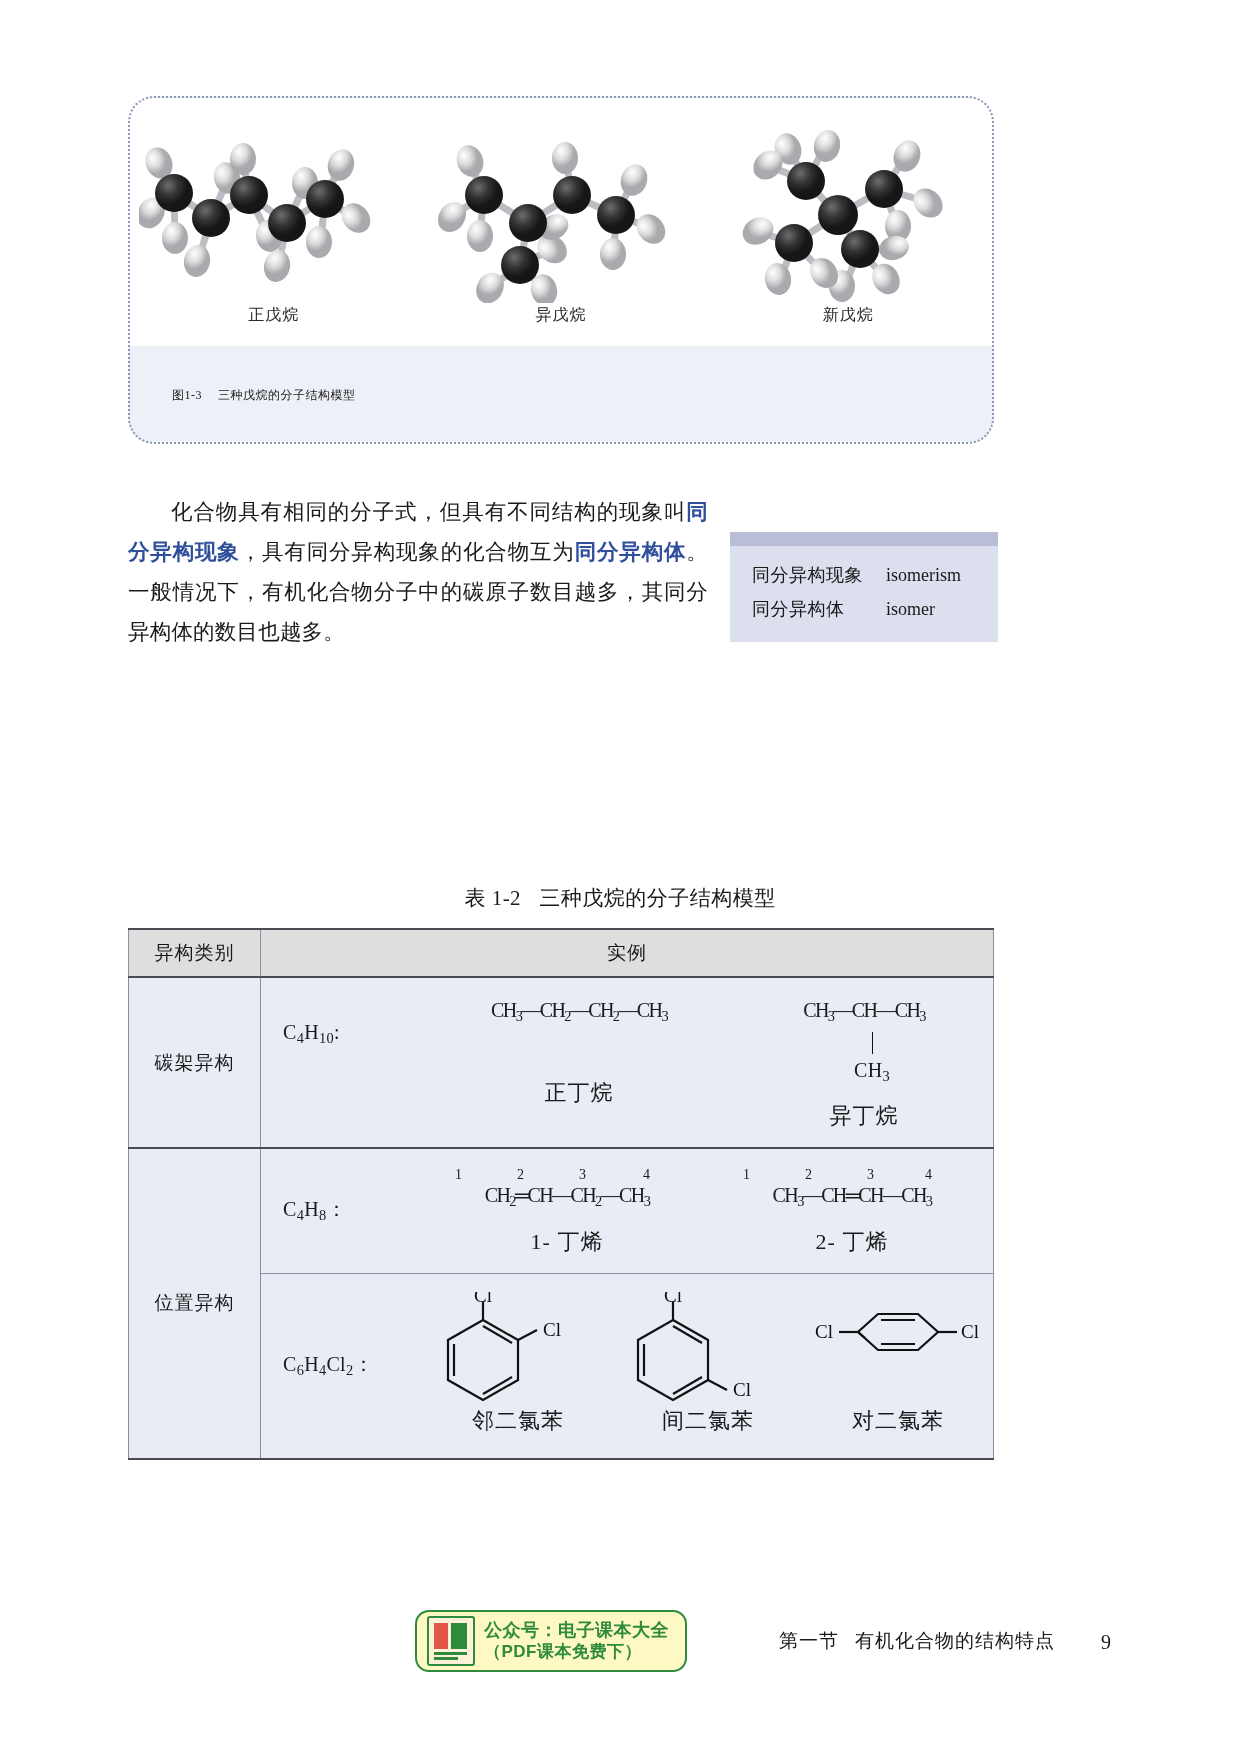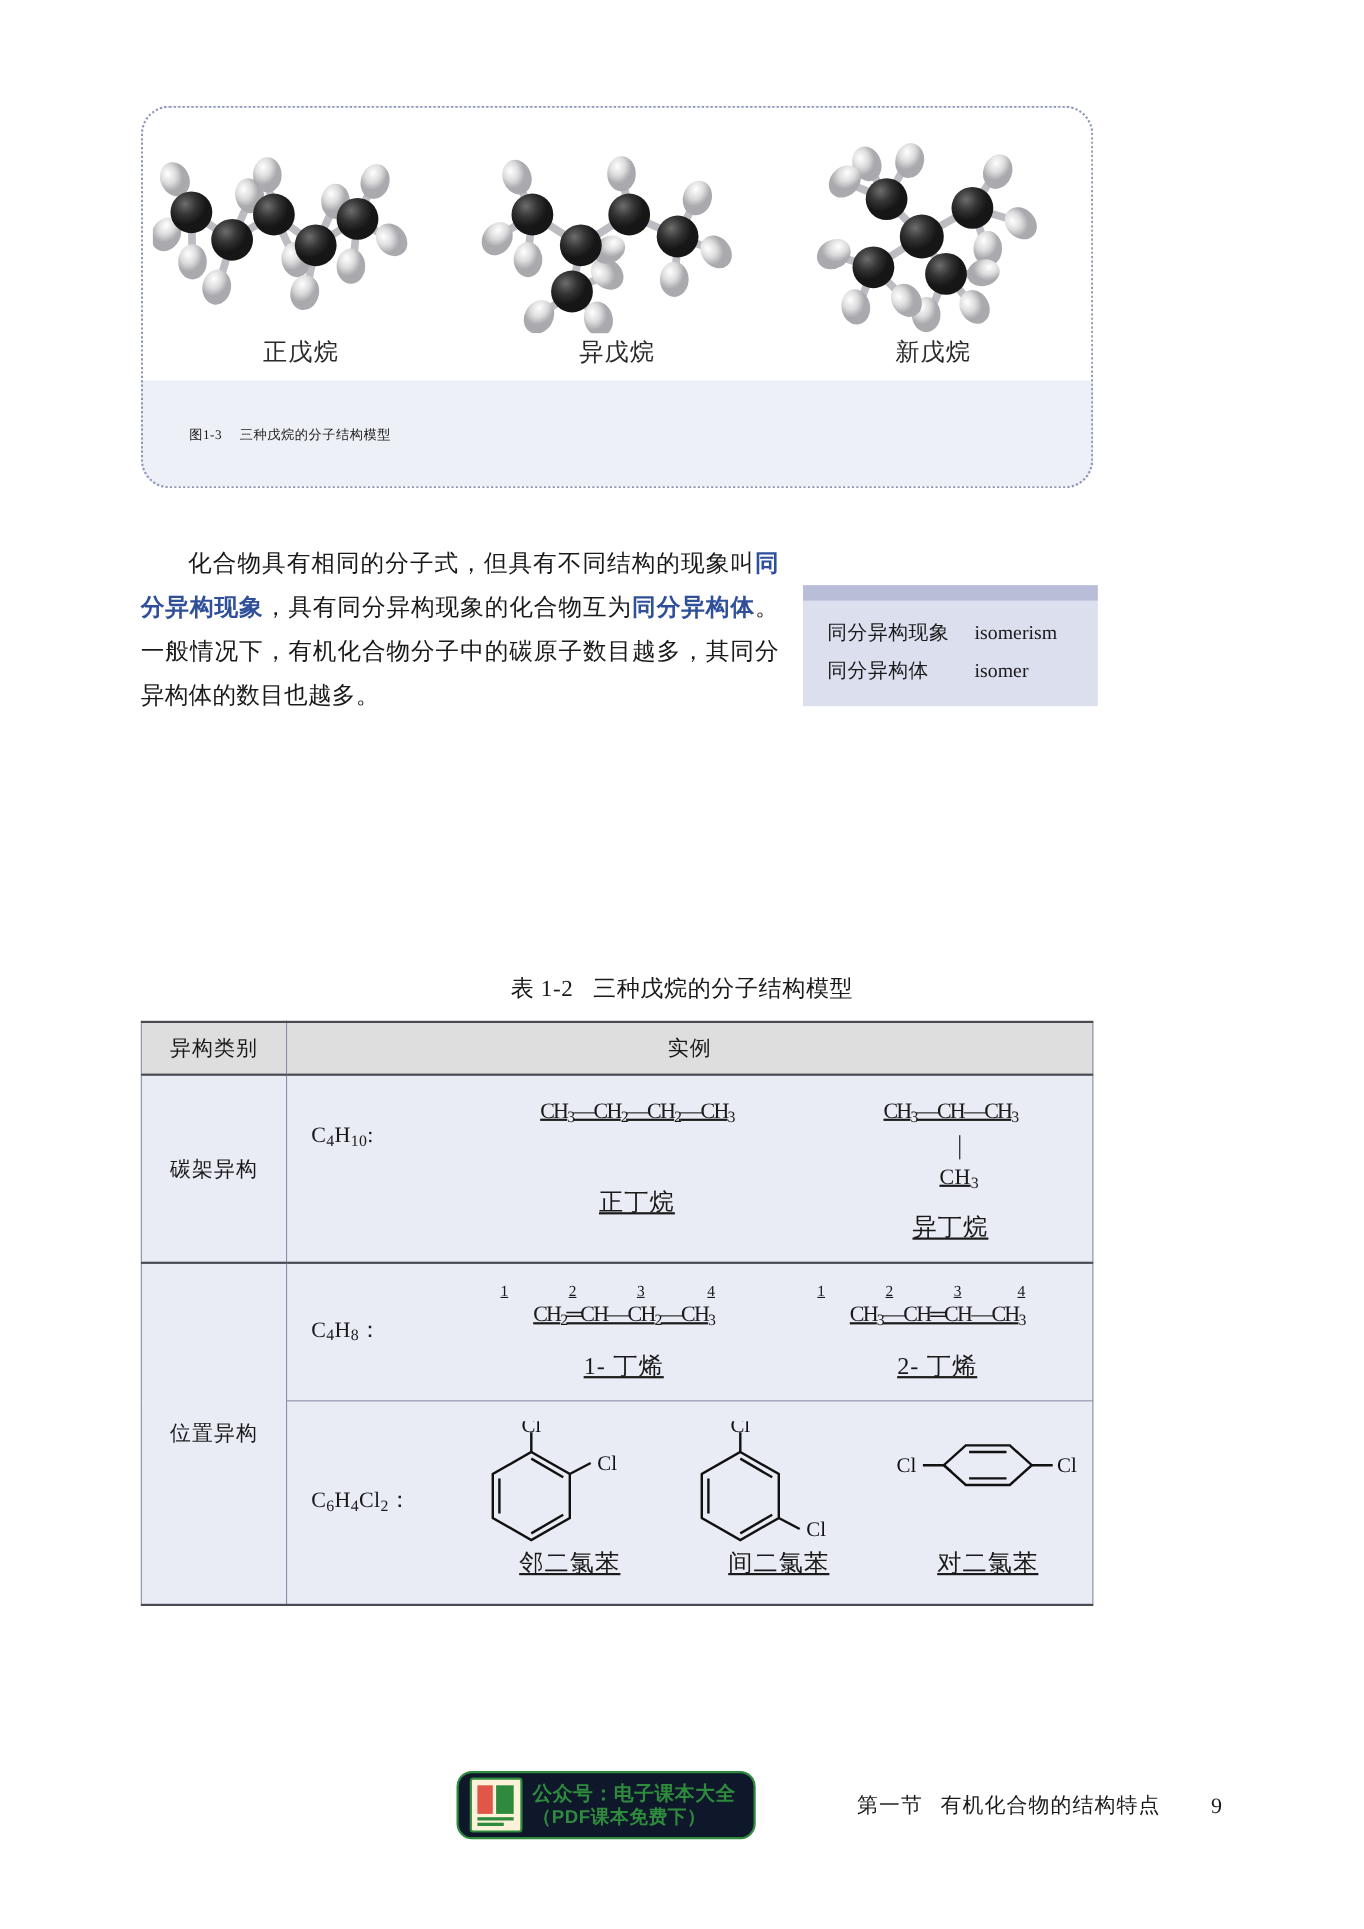--- a/index.html
+++ b/index.html
@@ -40,21 +40,21 @@
   }
   .molecule-cell {
     width: 270px;
     height: 215px;
     position: relative;
     text-align: center;
   }
   .mol-svg { display: block; margin: 0 auto; }
   .mol-label {
     font-family: Liberation Mono, monospace;
-    font-size: 22px;
+    font-size: 16px;
     color: #2a2a2a;
     margin-top: 2px;
     letter-spacing: 1px;
   }
   .figure-caption {
     position: absolute;
     left: 42px;
     bottom: 38px;
     font-size: 12px;
     color: #1a1a1a;
@@ -176,21 +176,21 @@
     text-align: left;
     padding-top: 22px;
     white-space: nowrap;
   }
   .formula-items {
     flex: 1;
     display: flex;
     justify-content: space-around;
     align-items: flex-start;
   }
-  .formula-item { text-align: center; position: relative; text-decoration: underline; }
+  .formula-item { text-align: center; position: relative; }
   .chem {
     font-size: 20px;
     letter-spacing: 0.3px;
     white-space: nowrap;
     line-height: 28px;
   }
   .chem sub { font-size: 0.72em; vertical-align: -0.25em; }
   .bond { letter-spacing: -0.08em; }
   .name-cn {
     font-size: 22px;
@@ -236,21 +236,21 @@
     height: 66px;
   }
   .stamp {
     position: absolute;
     left: 415px;
     top: 0;
     width: 272px;
     height: 62px;
     border: 2.5px solid #2e8b3d;
     border-radius: 14px;
-    background: #0f172a;
+    background: #fef9c3;
     display: flex;
     align-items: center;
     padding-left: 10px;
     box-sizing: border-box;
   }
   .stamp-icon {
     width: 44px;
     height: 46px;
     border: 2px solid #2e8b3d;
     border-radius: 3px;

